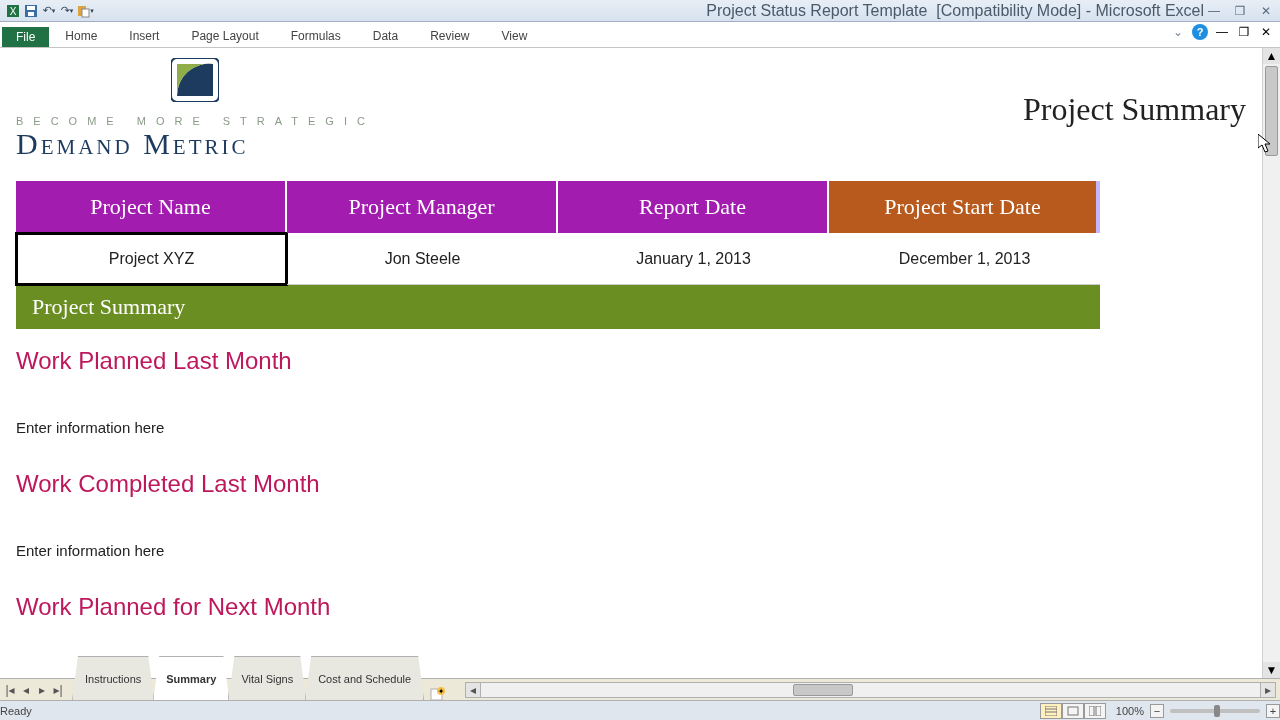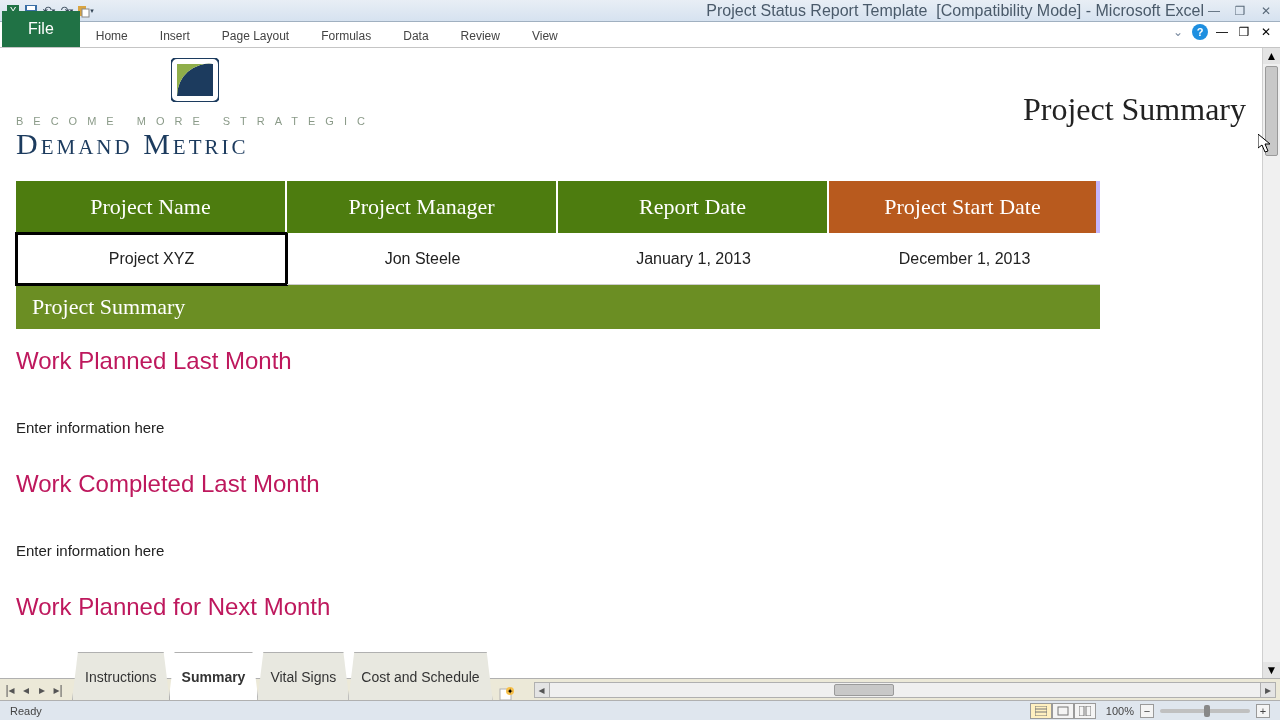--- a/index.html
+++ b/index.html
@@ -6,69 +6,69 @@
   body { font-family: "Segoe UI", Tahoma, sans-serif; font-size: 12px; background: #fff; overflow: hidden; width: 1280px; height: 720px; position: relative; }
   
   .titlebar { height: 22px; background: linear-gradient(#e8eef5,#d6e2f0); display: flex; align-items: center; padding: 0 4px; border-bottom: 1px solid #a0b0c0; }
   .qa-btn { width: 18px; height: 18px; display:flex; align-items:center; justify-content:center; font-size:11px; color:#345; }
   .qa-btn svg { display:block; }
   .title-text { flex:1; text-align:right; color:#4a5a6a; font-size:16px; }
   .win-controls { display:flex; gap:6px; }
   .win-btn { width:20px; height:16px; display:flex; align-items:center; justify-content:center; color:#5a6a7a; cursor:pointer; }
   
   .ribbon-tabs { height:26px; background:#fff; display:flex; align-items:flex-end; border-bottom:1px solid #c5c5c5; padding-left:2px; position:relative; }
-  .file-tab { background:#207245; color:#fff; height:36px; padding:0 26px; display:flex; align-items:center; font-size:16px; cursor:pointer; }
+  .file-tab { background:#207245; color:#fff; height:20px; padding:0 14px; display:flex; align-items:center; font-size:12px; cursor:pointer; }
   .ribbon-tab { height:22px; padding:0 16px; display:flex; align-items:center; color:#444; font-size:12px; cursor:pointer; }
   .ribbon-right { position:absolute; right:6px; top:2px; display:flex; gap:6px; align-items:center; }
   .ribbon-right .icon { width:16px; height:16px; display:flex; align-items:center; justify-content:center; cursor:pointer; }
   .help-circle { width:16px; height:16px; border-radius:50%; background:#1e8fe0; color:#fff; font-weight:bold; font-size:11px; display:flex; align-items:center; justify-content:center;}
   
   .sheet-viewport { position:absolute; top:48px; bottom:42px; left:0; right:18px; background:#fff; overflow:hidden; }
   .sheet-content { padding:10px 16px 0 16px; }
   
   .brand-row { display:flex; align-items:center; justify-content:space-between; margin-bottom:20px; }
   .brand-left { display:flex; align-items:center; gap:13px;flex-direction:column; }
   .brand-logo { width:48px; height:44px; }
   .brand-text { display:flex; flex-direction:column; }
   .brand-tag { letter-spacing:10px; font-size:11px; color:#8a9a88; text-transform:uppercase; }
   .brand-name { font-size:30px; letter-spacing:3px; color:#1c3b5e; font-family:Georgia,serif; font-variant:small-caps; }
   .summary-title { font-size:32px; color:#222; font-family:Georgia,serif; }
   
   .info-table { display:flex; width:1084px; }
   .info-col { flex:1; }
   .info-head { height:52px; display:flex; align-items:center; justify-content:center; color:#fff; font-size:22px; font-family:Georgia,serif; }
-  .head-blue { background:#4d7c0f; border-right:2px solid #fff;}
+  .head-blue { background:#a21caf; border-right:2px solid #fff;}
   .head-orange { background:#b85a1e; border-right:4px solid #c4b5fd;}
   .head-orange:last-child { border-right:none;}
   .info-cell { height:52px; display:flex; align-items:center; justify-content:center; font-size:16px; color:#222; border-bottom:1px solid #ccc;}
   .info-col.selected .info-cell { outline:3px solid #000; outline-offset:-2px;}
   
   .green-bar { width:1084px; background:#6b8e23; color:#fff; font-size:22px; font-family:Georgia,serif; padding:9px 16px; }
   
   .section-title { font-size:24px; color:#be185d; margin-top:18px; margin-bottom:10px;}
   .section-body { font-size:15px; color:#222; margin-top:44px; margin-bottom:34px;}
   
   .vscrollbar { position:absolute; top:48px; right:0; bottom:42px; width:18px; background:#f0f0f0; border-left:1px solid #cfcfcf;}
   .vscroll-btn { height:16px; display:flex; align-items:center; justify-content:center; background:#e4e4e4; cursor:pointer;}
   .vscroll-track { position:absolute; top:16px; bottom:16px; left:0; right:0;}
   .vscroll-thumb { position:absolute; top:2px; left:2px; right:2px; height:90px; background:#c8c8c8; border:1px solid #9a9a9a; border-radius:2px; cursor:pointer;}
   
   .sheet-tabs-area { position:absolute; left:0; right:0; bottom:20px; height:22px; background:#ece9d8; border-top:1px solid #b0b0b0; display:flex; align-items:center;}
   .tab-nav { display:flex; gap:0; padding:0 2px;}
   .tab-nav-btn { width:16px; height:16px; display:flex; align-items:center; justify-content:center; cursor:pointer; color:#555;}
   .sheet-tabs { display:flex; align-items:flex-end; margin-left:4px; height:22px;}
-  .sheet-tab { padding:16px 12px; background:#e8e8e0; border:1px solid #b0b0b0; border-bottom:none; font-size:14px; color:#333; cursor:pointer; margin-right:-1px; clip-path: polygon(6px 0, calc(100% - 6px) 0, 100% 100%, 0 100%);}
+  .sheet-tab { padding:16px 12px; background:#e8e8e0; border:1px solid #b0b0b0; border-bottom:none; font-size:11px; color:#333; cursor:pointer; margin-right:-1px; clip-path: polygon(6px 0, calc(100% - 6px) 0, 100% 100%, 0 100%);}
   .sheet-tab.active { background:#fff; font-weight:bold;}
   .sheet-tab-new { width:30px; display:flex; align-items:center; justify-content:center; cursor:pointer;}
   .hscroll-area { flex:1; display:flex; align-items:center; padding:0 4px; margin-left:8px;}
   .hscroll-btn { width:16px; height:16px; display:flex; align-items:center; justify-content:center; background:#e4e4e4; border:1px solid #b0b0b0; cursor:pointer; color:#555;}
   .hscroll-track { flex:1; height:16px; background:#f0f0f0; border-top:1px solid #b0b0b0; border-bottom:1px solid #b0b0b0; position:relative;}
   .hscroll-thumb { position:absolute; left:40%; top:1px; bottom:1px; width:60px; background:#c8c8c8; border:1px solid #9a9a9a; border-radius:2px;}
   
-  .statusbar { position:absolute; left:0; right:0; bottom:0; height:20px; background:#dfe6ee; border-top:1px solid #b0b0b0; display:flex; align-items:center; padding:0 10px; font-size:11px; color:#444;}
+  .statusbar { position:absolute; left:0; right:0; bottom:0; height:20px; background:#dfe6ee; border-top:1px solid #b0b0b0; display:flex; align-items:center; padding:0 0; font-size:11px; color:#444;}
   .status-left { flex:1;}
   .view-btns { display:flex; gap:0; margin-right:10px;}
   .view-btn { width:22px; height:16px; border:1px solid #9a9a9a; background:#f4f4f4; cursor:pointer; display:flex; align-items:center; justify-content:center;}
   .view-btn.active { background:#fff0c0;}
   .zoom { display:flex; align-items:center; gap:6px;}
   .zoom-btn { width:14px; height:14px; border:1px solid #9a9a9a; background:#f4f4f4; display:flex; align-items:center; justify-content:center; cursor:pointer; font-size:11px;}
   .zoom-slider { width:90px; height:4px; background:#c0c0c0; position:relative; border-radius:2px;}
   .zoom-knob { position:absolute; left:44px; top:-4px; width:6px; height:12px; background:#888; border-radius:2px;}
   
   .cursor { position:absolute; top:134px; right:6px; pointer-events:none;}

